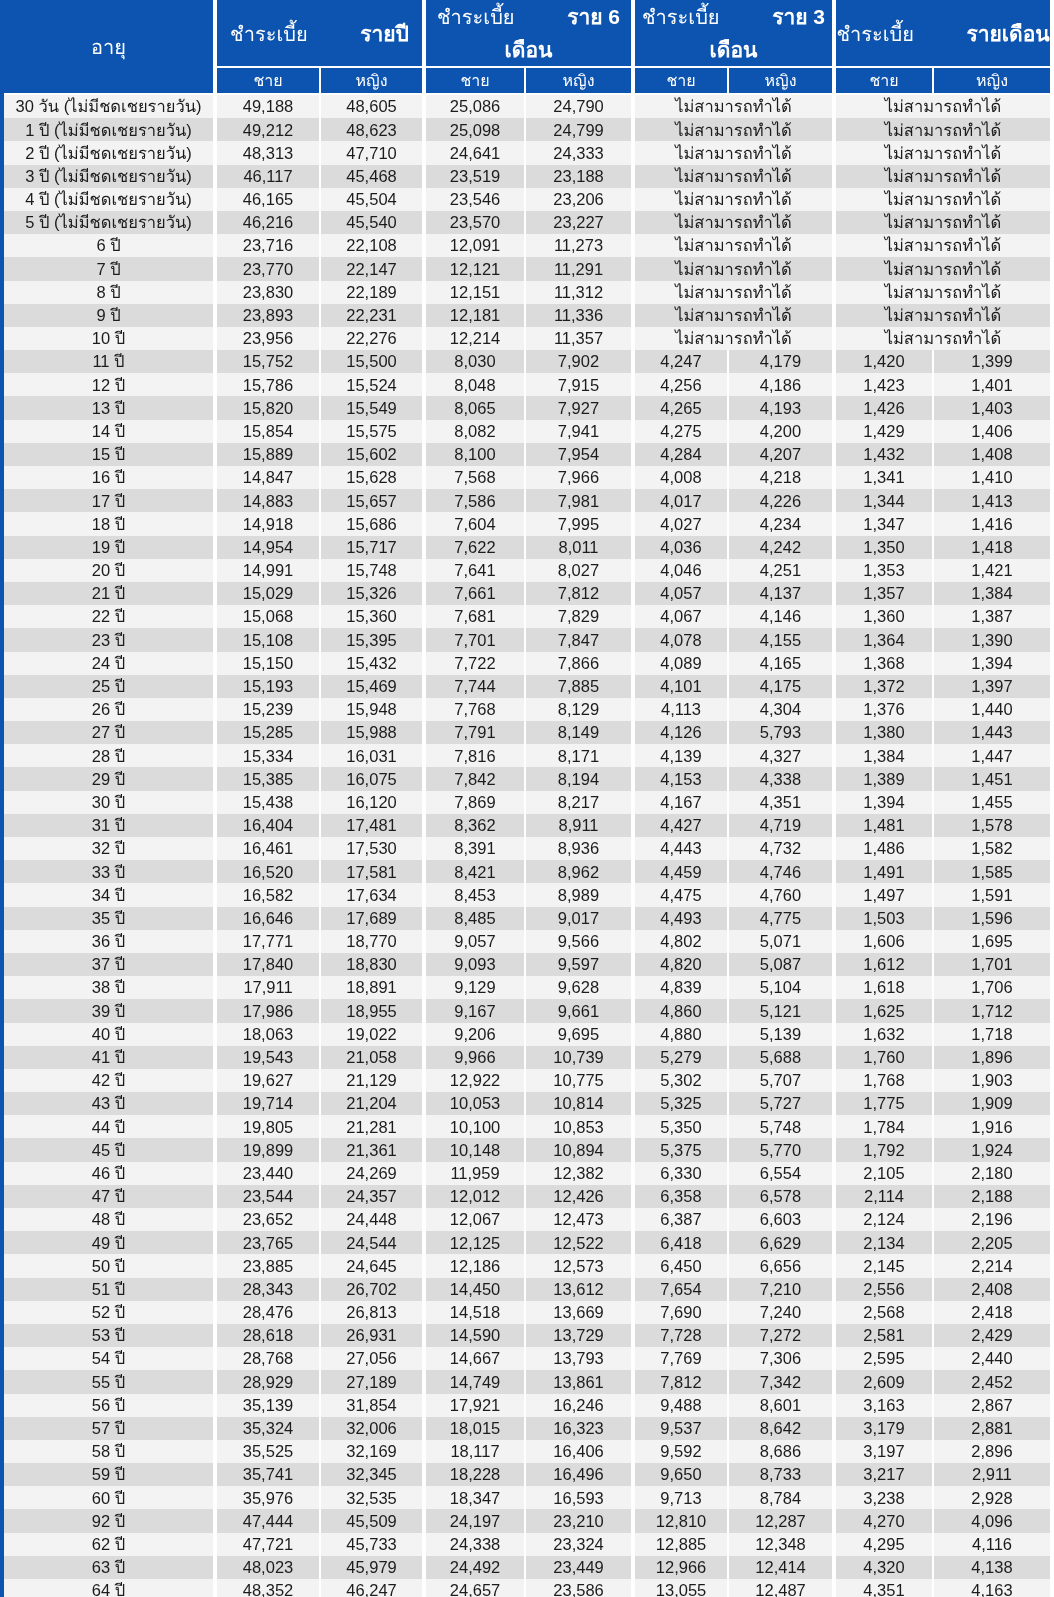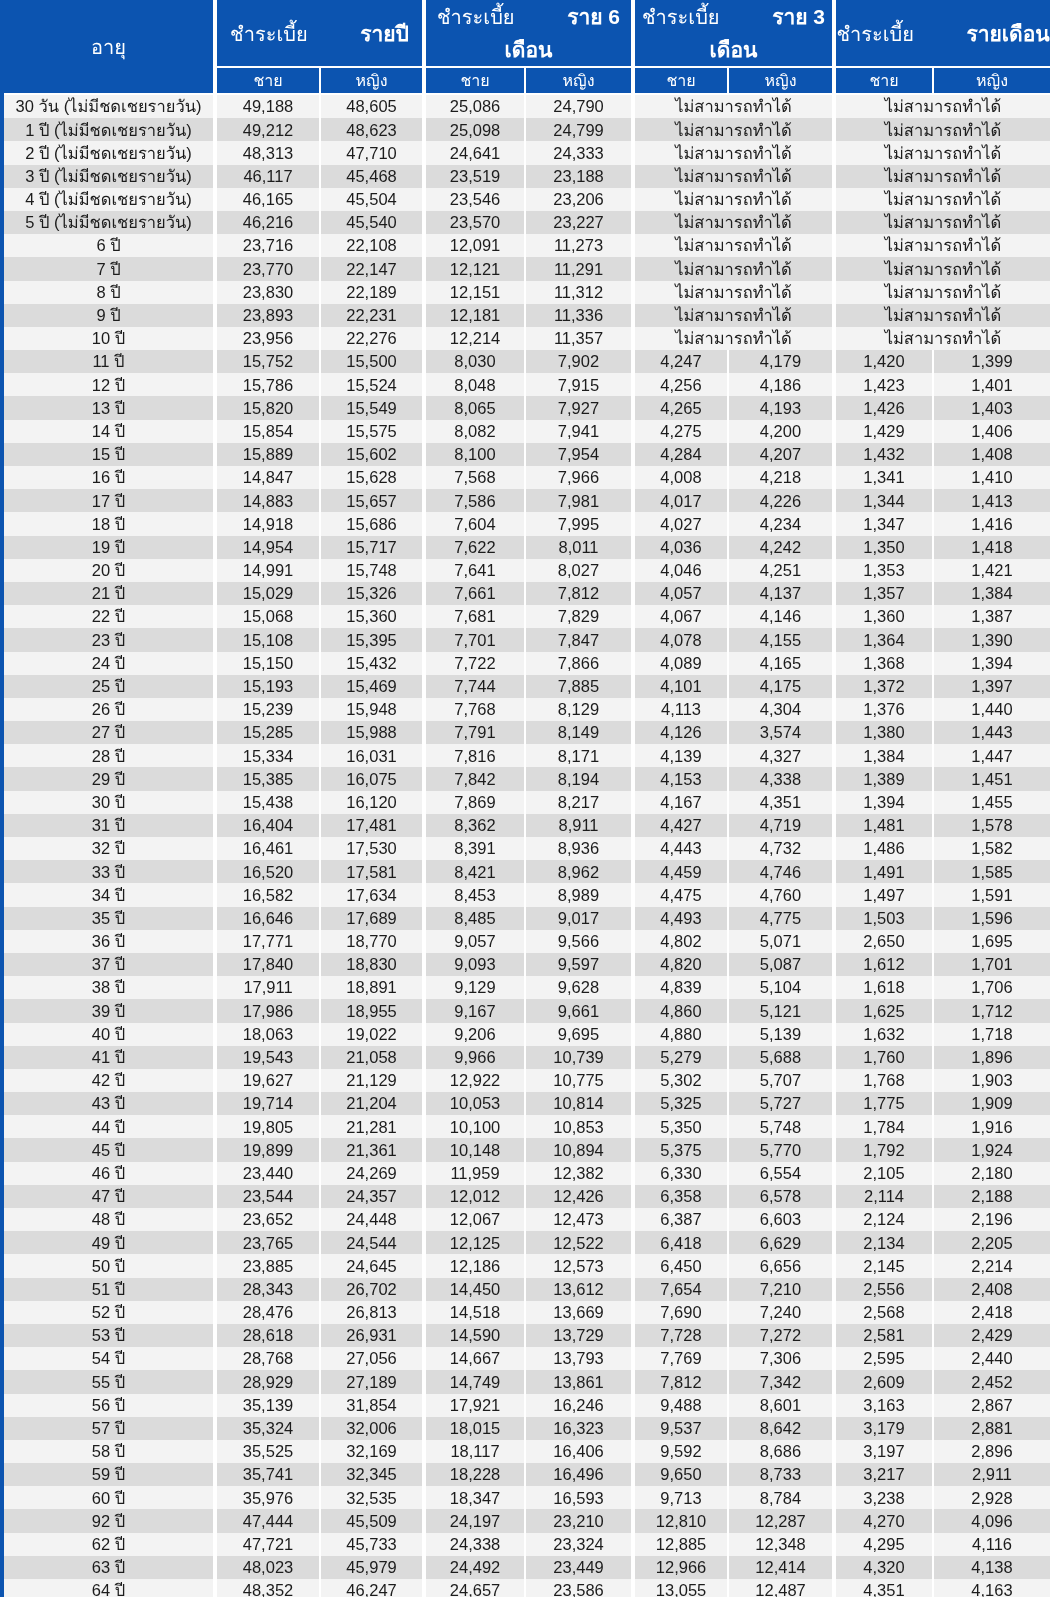--- a/index.html
+++ b/index.html
@@ -387,21 +387,21 @@
           <td class="sep-thin">1,376</td>
           <td>1,440</td>
         </tr>
         <tr class="dark">
           <td class="age-cell sep-thick">27 ปี</td>
           <td class="sep-thin">15,285</td>
           <td class="sep-thick">15,988</td>
           <td class="sep-thin">7,791</td>
           <td class="sep-thick">8,149</td>
           <td class="sep-thin">4,126</td>
-          <td class="sep-thick">3,574</td>
+          <td class="sep-thick">5,793</td>
           <td class="sep-thin">1,380</td>
           <td>1,443</td>
         </tr>
         <tr class="light">
           <td class="age-cell sep-thick">28 ปี</td>
           <td class="sep-thin">15,334</td>
           <td class="sep-thick">16,031</td>
           <td class="sep-thin">7,816</td>
           <td class="sep-thick">8,171</td>
           <td class="sep-thin">4,139</td>
@@ -487,21 +487,21 @@
           <td>1,596</td>
         </tr>
         <tr class="light">
           <td class="age-cell sep-thick">36 ปี</td>
           <td class="sep-thin">17,771</td>
           <td class="sep-thick">18,770</td>
           <td class="sep-thin">9,057</td>
           <td class="sep-thick">9,566</td>
           <td class="sep-thin">4,802</td>
           <td class="sep-thick">5,071</td>
-          <td class="sep-thin">2,650</td>
+          <td class="sep-thin">1,606</td>
           <td>1,695</td>
         </tr>
         <tr class="dark">
           <td class="age-cell sep-thick">37 ปี</td>
           <td class="sep-thin">17,840</td>
           <td class="sep-thick">18,830</td>
           <td class="sep-thin">9,093</td>
           <td class="sep-thick">9,597</td>
           <td class="sep-thin">4,820</td>
           <td class="sep-thick">5,087</td>

